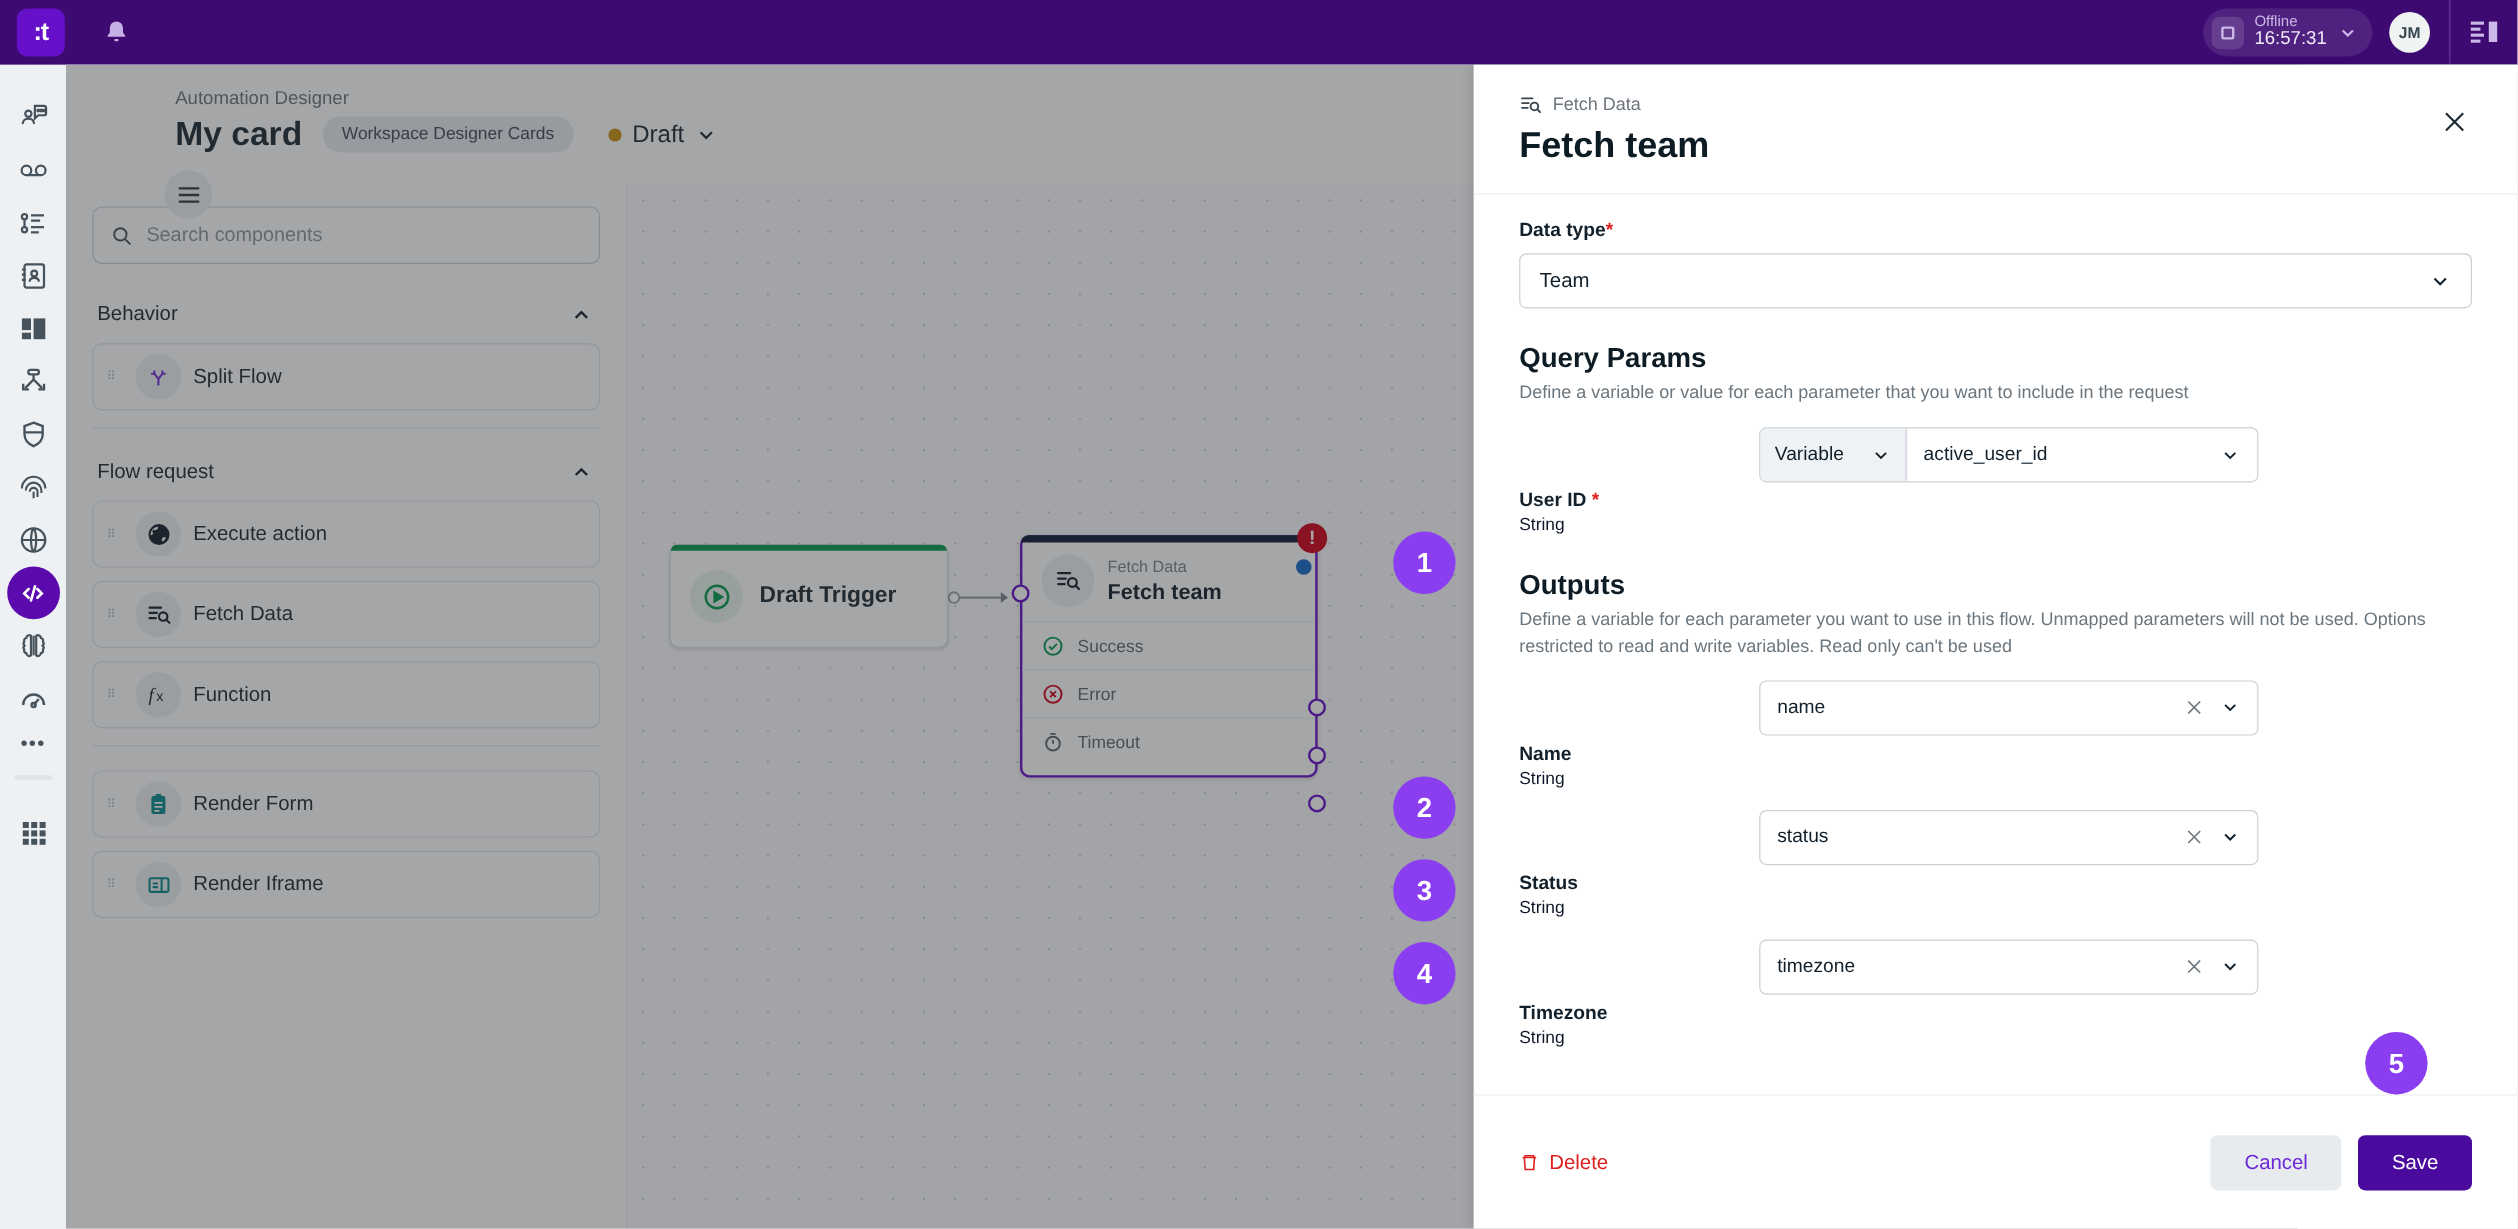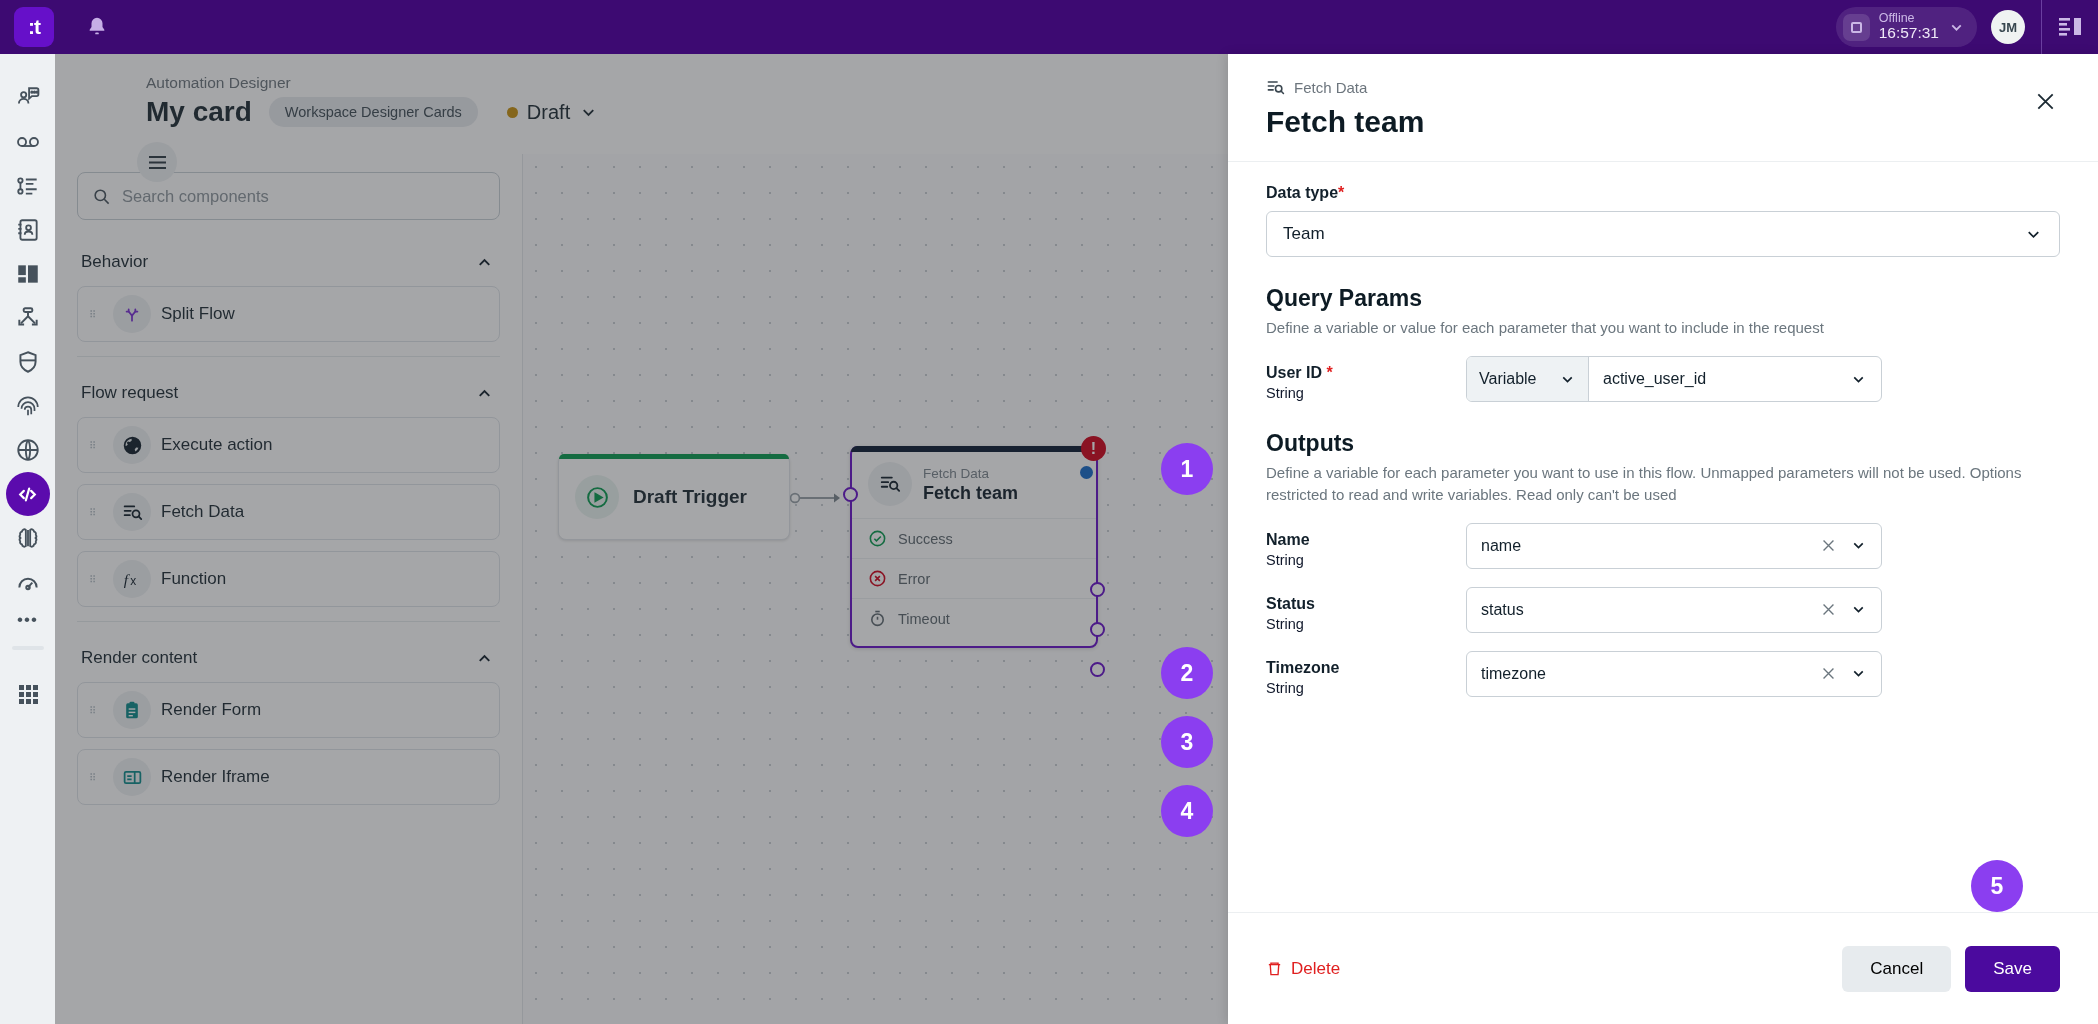--- a/index.html
+++ b/index.html
@@ -183,21 +183,21 @@
   .select {
     height: 46px; border: 1px solid #c9d0d6; border-radius: 6px;
     display:flex; align-items:center; justify-content: space-between;
     padding: 0 16px; margin-top: 9px; font-size: 17px; color:#12202b;
   }
   .sec-title { font-size: 23px; font-weight: bold; color:#0d1b24; margin-top: 28px;}
   .sec-desc { font-size: 15px; color:#6b767e; margin-top: 5px; line-height: 1.42; }
 
   .row-field { display:flex; align-items:flex-start; margin-top: 18px; }
   .rf-left { width: 200px; padding-top: 8px; }
-  .rf-left .t1 { font-size: 16px; font-weight: bold; color:#12202b; }
+  .rf-left .t1 { font-size: 16px; font-weight: bold; color:#12202b;margin-top:45px; }
   .rf-left .t2 { font-size: 14.5px; color:#0f172a; margin-top: 3px; }
   .rf-right { flex: 1; display:flex; }
   .combo-split { display:flex; width: 416px; height: 46px; border:1px solid #c9d0d6; border-radius:6px; overflow:hidden; }
   .combo-split .left {
     width: 122px; background:#eef2f4; border-right:1px solid #c9d0d6;
     display:flex; align-items:center; justify-content:space-between; padding: 0 12px;
     font-size: 16px; color:#12202b;
   }
   .combo-split .right {
     flex:1; display:flex; align-items:center; justify-content:space-between; padding: 0 14px;
@@ -212,21 +212,21 @@
   .drawer-foot {
     border-top: 1px solid #eceff1; height: 112px;
     display:flex; align-items:center; padding: 0 38px; position: relative;
   }
   .del-btn { display:flex; align-items:center; gap: 8px; color:#e02020; font-size:17px; }
   .foot-spacer { flex:1; }
   .btn {
     height: 46px; border-radius: 6px; display:flex; align-items:center; justify-content:center;
     font-size: 17px; padding: 0 28px;
   }
-  .btn-cancel { background:#e7ebee; color:#000000; margin-right: 14px; text-align: right; }
+  .btn-cancel { background:#e7ebee; color:#6d28d9; margin-right: 14px; text-align: right; }
   .btn-save { background:#4b0a9e; color:#fff; }
 
   
   .step {
     position: absolute; width: 52px; height: 52px; border-radius: 50%;
     background: #8b3ef0; color:#fff; font-size: 23px; font-weight: bold;
     display:flex; align-items:center; justify-content:center; z-index: 40;
   }
   .s1 { left: 1161px; top: 443px; }
   .s2 { left: 1161px; top: 647px; }
@@ -464,26 +464,20 @@
           <span class="comp-icon">
             <svg width="22" height="22" viewBox="0 0 24 24">
                 <text x="3" y="18" font-family="Liberation Serif, serif" font-style="italic" font-size="17" fill="#12202b">f</text>
                 <text x="10" y="18" font-family="Liberation Sans, sans-serif" font-size="13" fill="#12202b">x</text>
               </svg>
           </span>
           <span class="comp-label">Function</span>
         </div>
         <div class="group-divider"></div>
 
-        <div class="group-head">
-          <span class="group-title">Render content</span>
-          <svg width="19" height="19" viewBox="0 0 24 24" fill="none" stroke="#12202b" stroke-width="2.4">
-              <path d="M6 15l6-6 6 6"></path>
-            </svg>
-        </div>
         <div class="comp-card">
           <span class="grip">⠿</span>
           <span class="comp-icon">
             <svg width="20" height="20" viewBox="0 0 24 24" fill="#0c8b8b">
                 <rect x="5" y="4" width="14" height="18" rx="2"></rect>
                 <rect x="9" y="2" width="6" height="4" rx="1.4" fill="#0c8b8b"></rect>
                 <rect x="8" y="10" width="8" height="1.7" fill="#fff"></rect>
                 <rect x="8" y="14" width="8" height="1.7" fill="#fff"></rect>
                 <rect x="8" y="18" width="5" height="1.7" fill="#fff"></rect>
               </svg>

